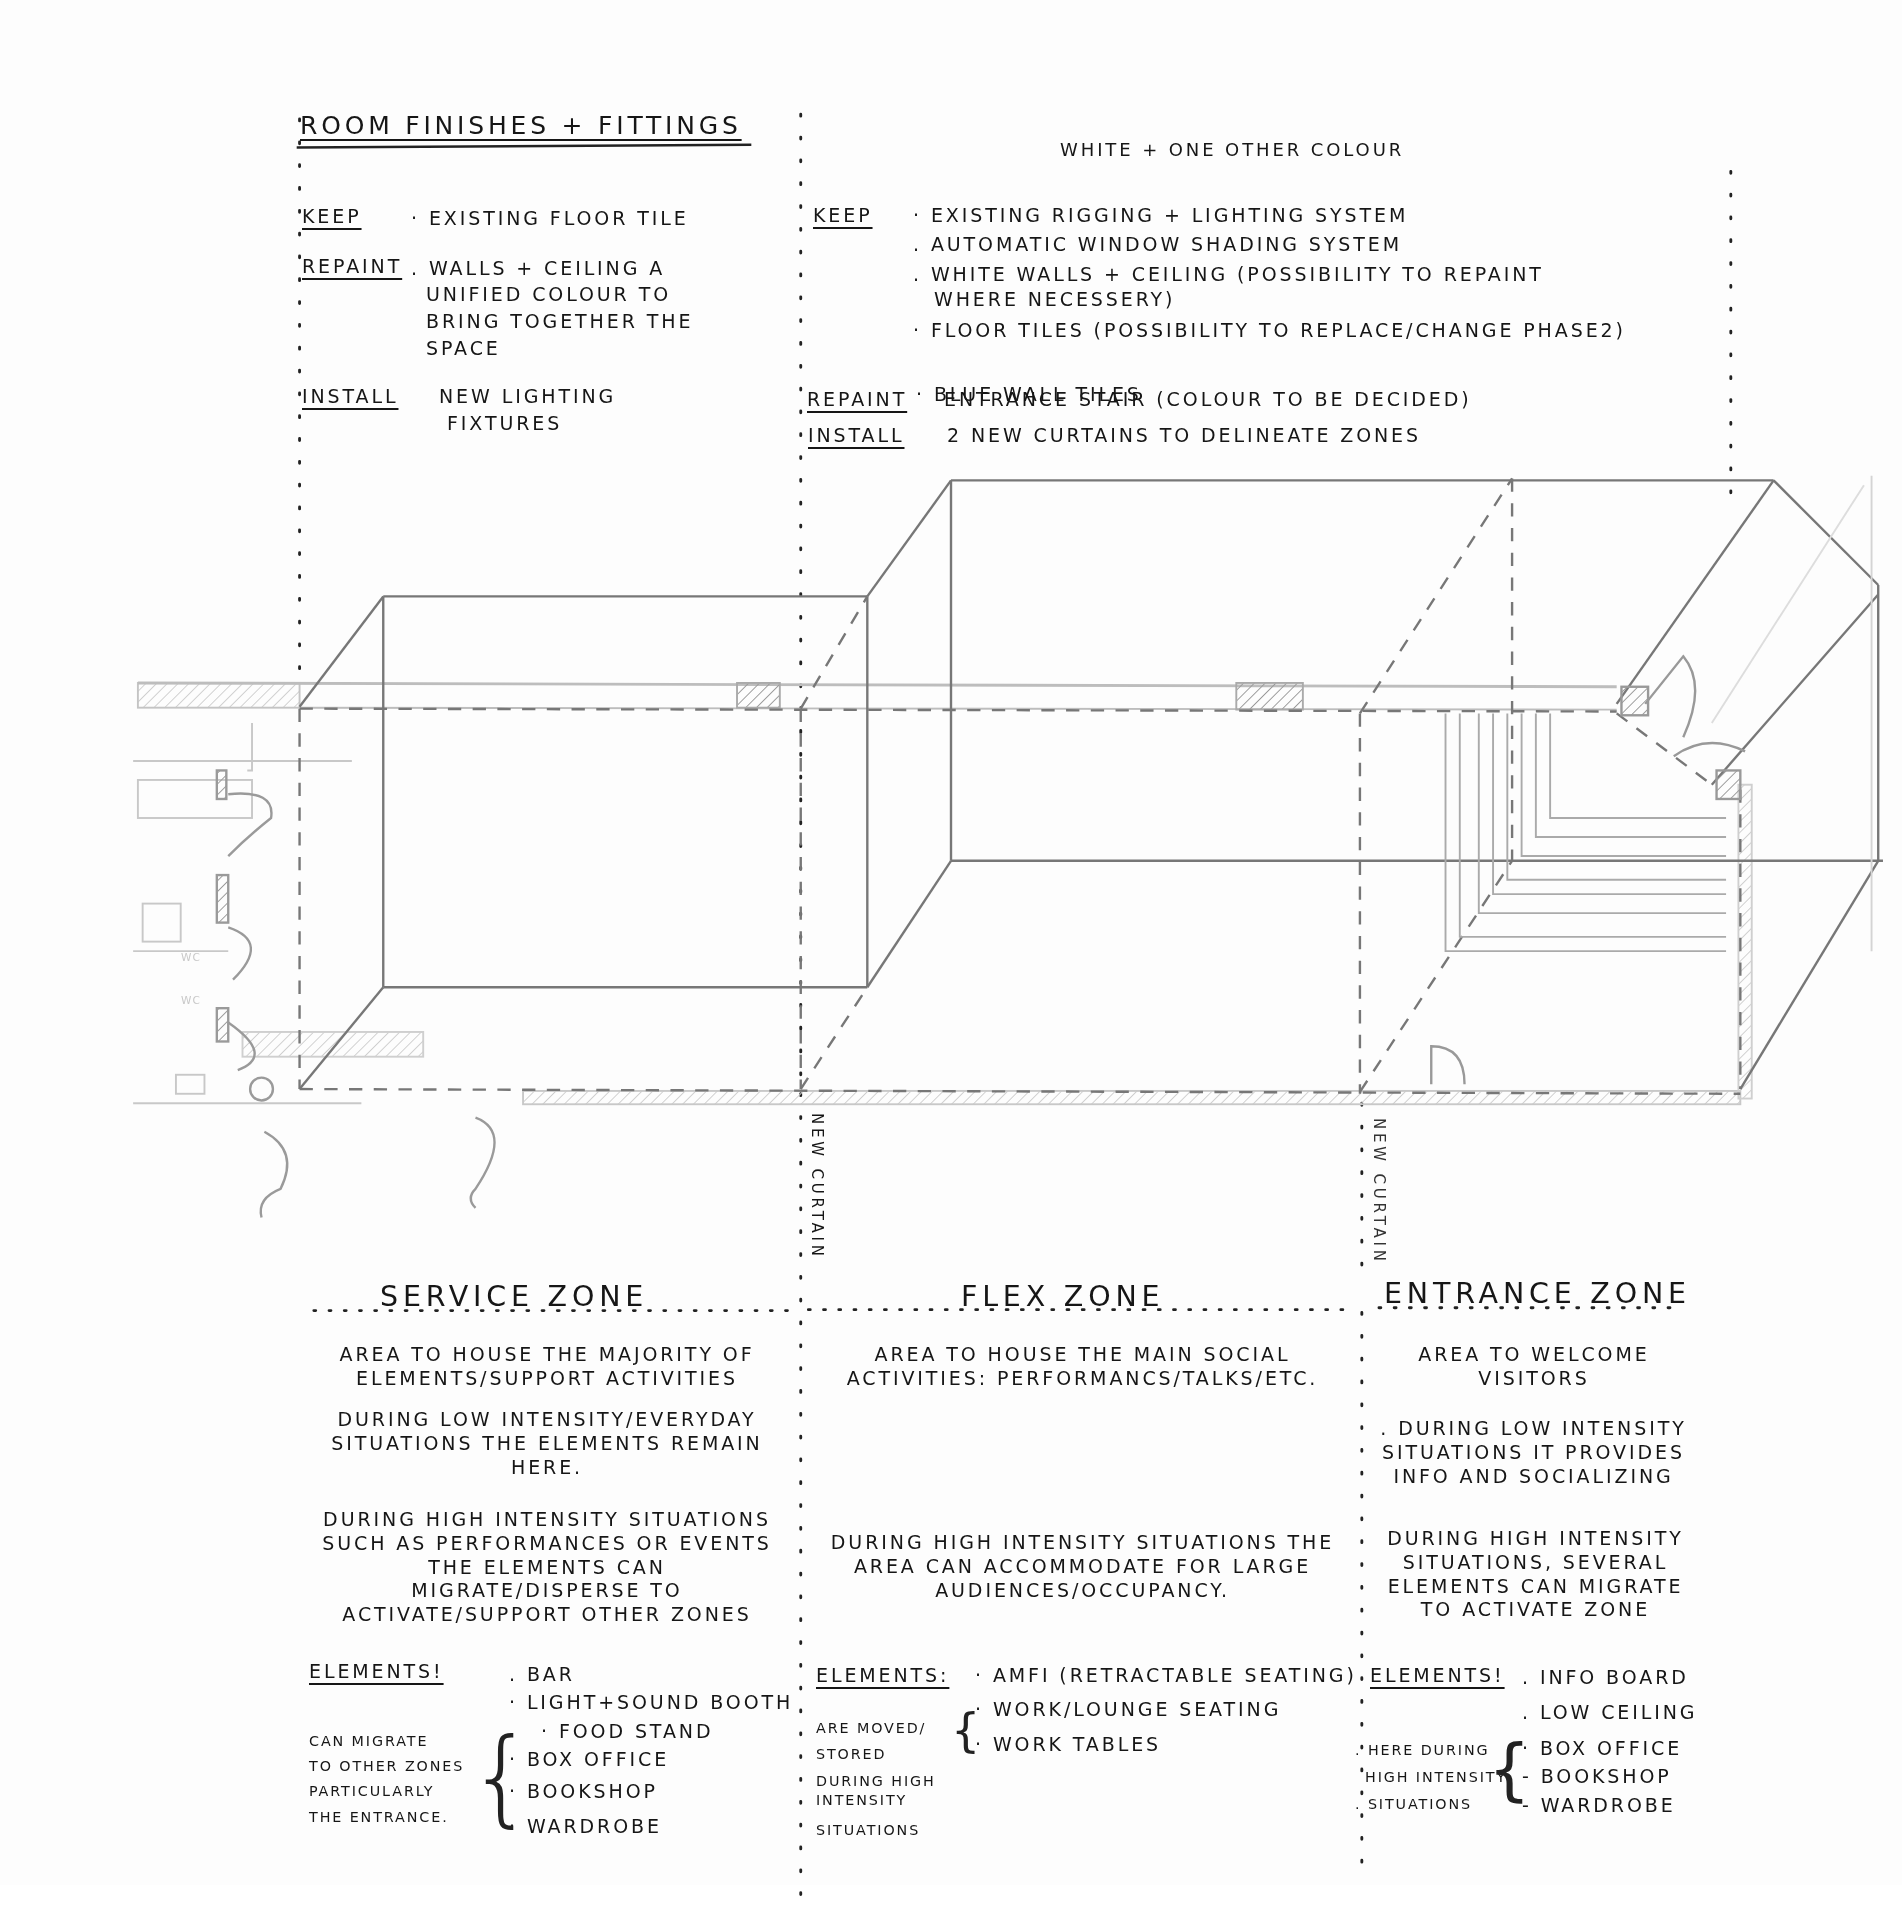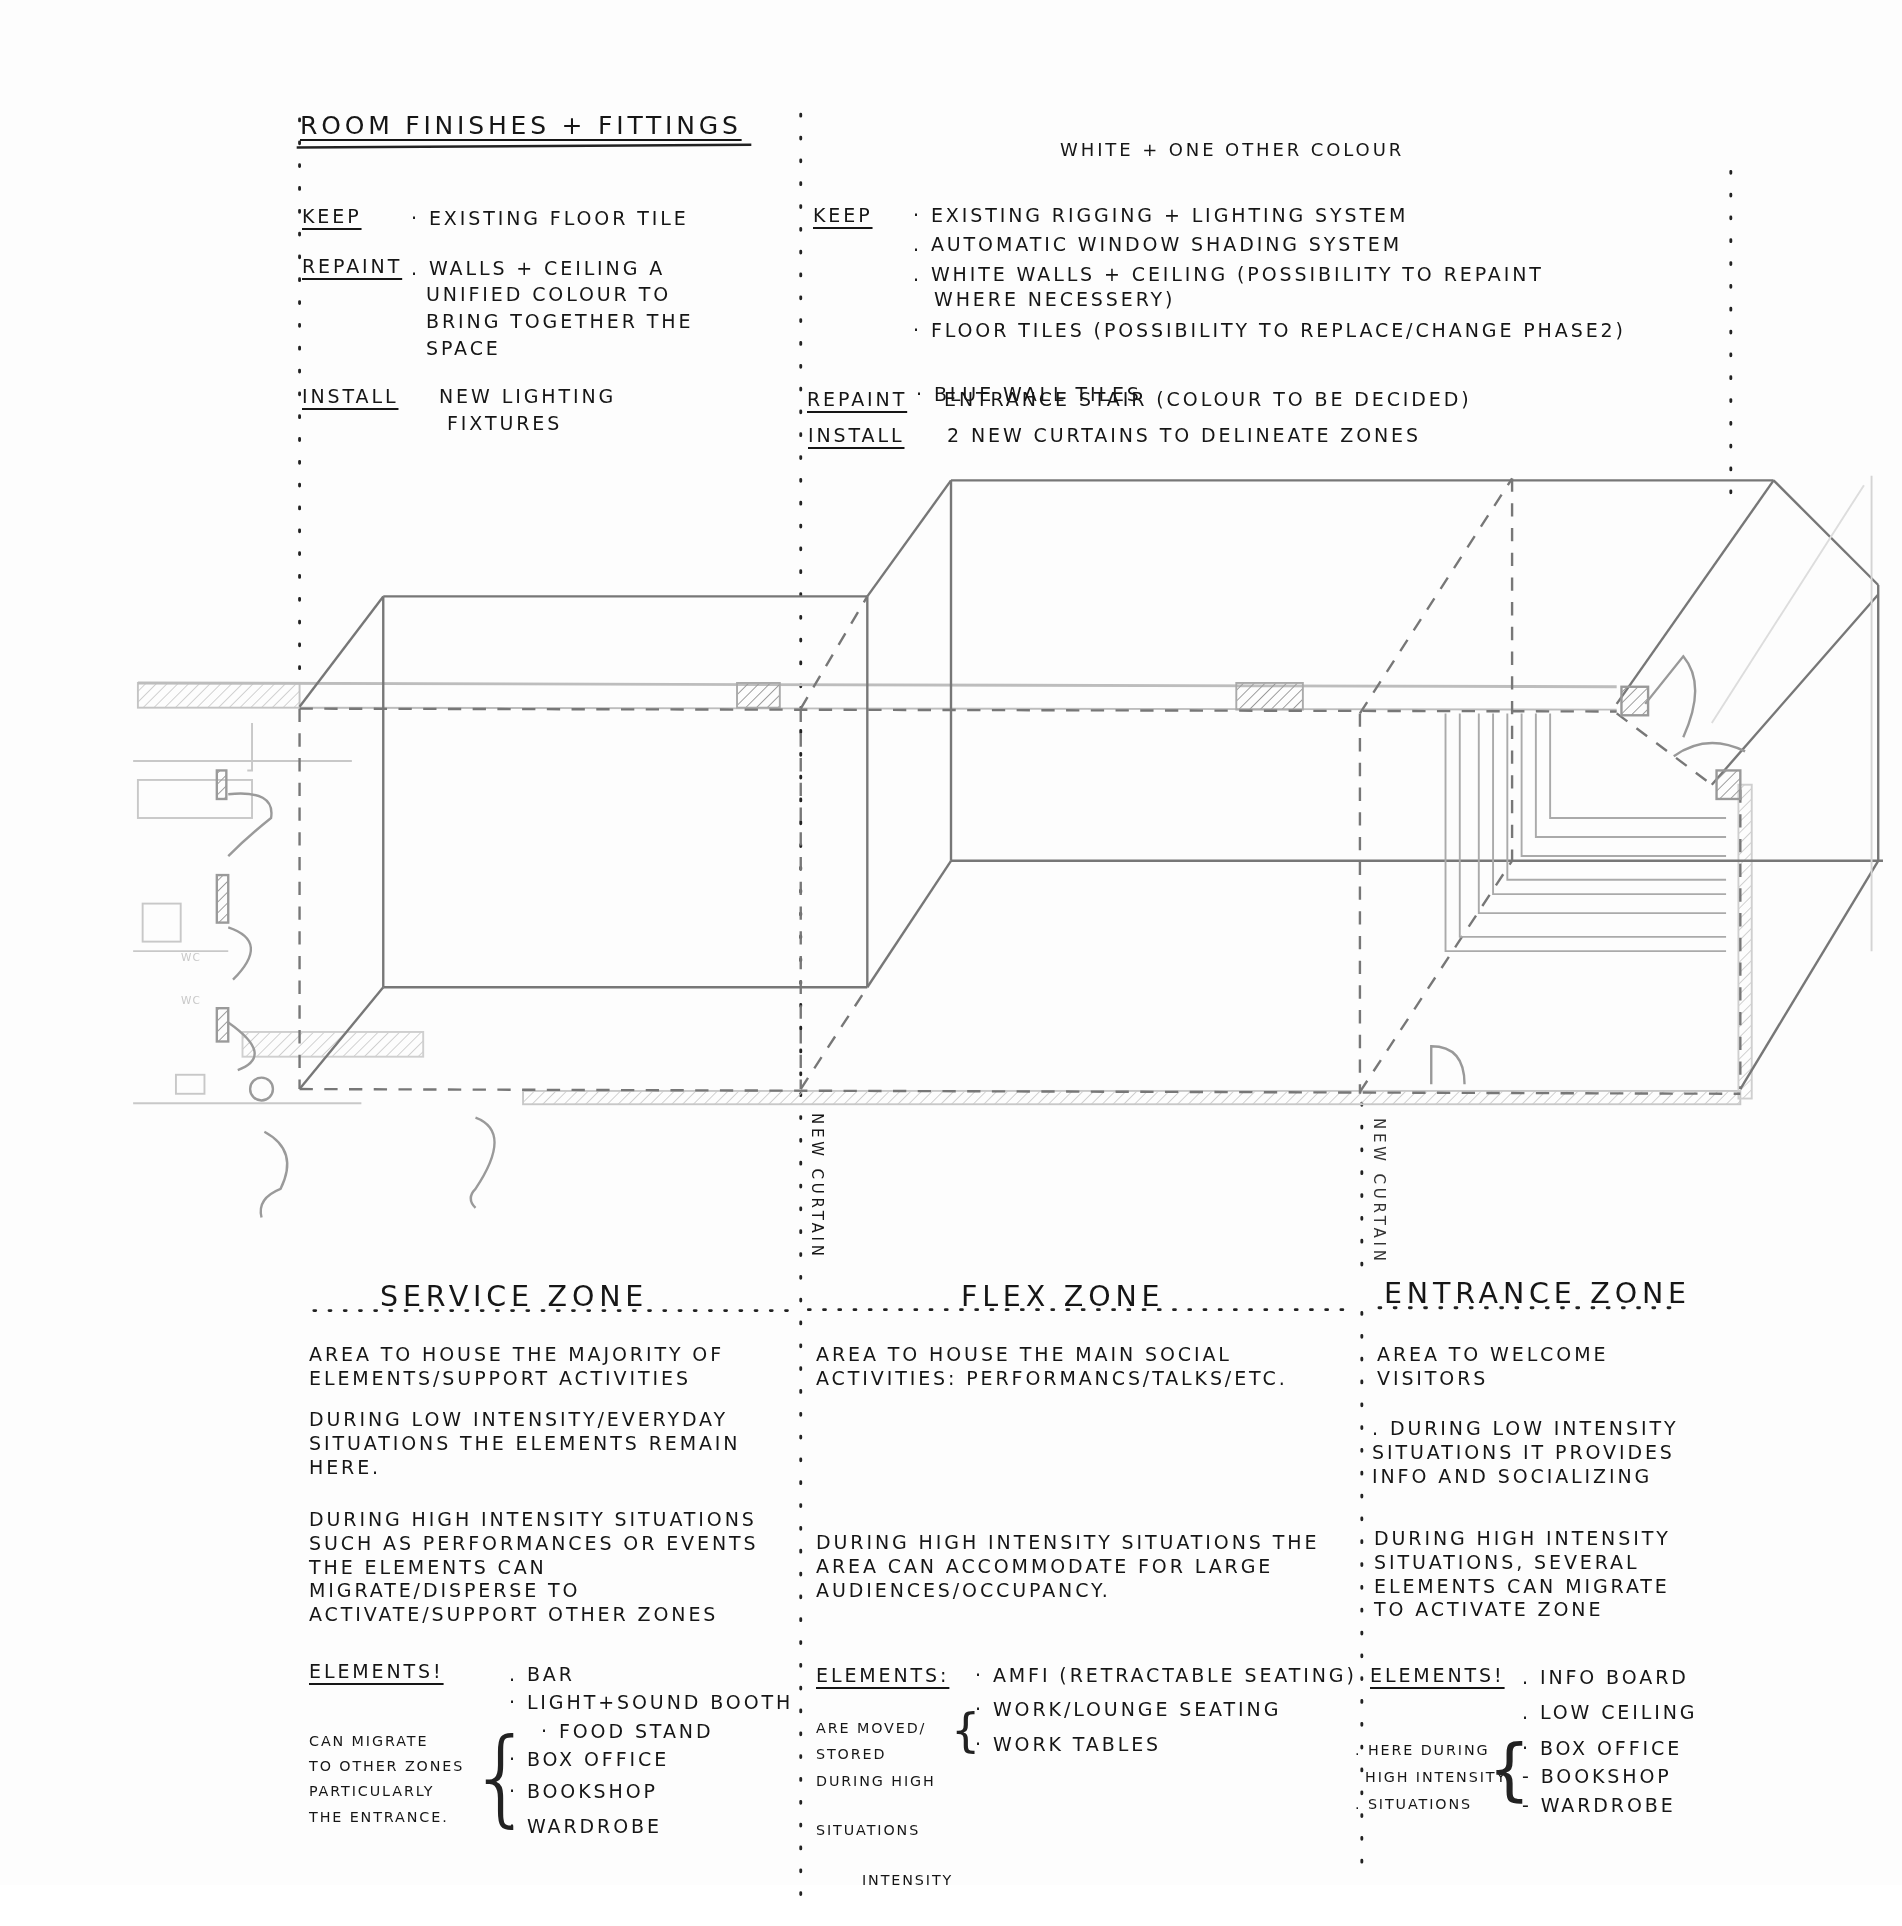--- a/index.html
+++ b/index.html
@@ -1,18 +1,18 @@
 <!DOCTYPE html>
 <html style="font-size:15px"><head>
 <meta charset="utf-8">
 <style>
   html, body { margin: 0; padding: 0; background: #ffffff; }
   body { width: 1902px; height: 1927px; position: relative; overflow: hidden;
          font-family: "DejaVu Sans", sans-serif; color: #141414; }
-  .sheet { position: absolute; left: 0; top: 0; width: 1902px; height: 1885px; background: #fdfdfd; }
+  .sheet { position: absolute; left: 0; top: 0; width: 1902px; height: 1885px; background: #fdfdfd; text-align: center; }
   .hand { font-family: "DejaVu Sans", sans-serif; text-transform: uppercase; letter-spacing: 2.9px;
           color: #161616; position: absolute; line-height: 1.25; }
   .title { font-size: 25px; letter-spacing: 3.8px; }
   .u { text-decoration: underline; text-decoration-thickness: 1.9px; text-underline-offset: 4.8px; }
   .label { font-size: 19px; }
   .item { font-size: 19px; white-space: nowrap; }
   .small { font-size: 14.3px; letter-spacing: 1.9px; }
   .zone-title { font-size: 28.5px; letter-spacing: 4.8px; }
   .para { font-size: 19px; width: 476px; }
   .vtext { position: absolute; writing-mode: vertical-rl; font-size: 15px; letter-spacing: 3.8px;
@@ -207,21 +207,21 @@
   <div class="hand para" style="left:816px; top:1343px; width:533px;">Area to house the main social activities: performancs/talks/etc.</div>
   <div class="hand para" style="left:816px; top:1531px; width:533px;">During high intensity situations the area can accommodate for large audiences/occupancy.</div>
 
   <div class="hand label u" style="left:816px; top:1664px;">Elements:</div>
   <div class="hand item" style="left:975px; top:1664px;">· Amfi (retractable seating)</div>
   <div class="hand item" style="left:975px; top:1698px;">· Work/lounge seating</div>
   <div class="hand item" style="left:975px; top:1733px;">· Work tables</div>
   <div class="hand small" style="left:816px; top:1720px;">Are moved/</div>
   <div class="hand small" style="left:816px; top:1746px;">stored</div>
   <div class="hand small" style="left:816px; top:1773px;">during high</div>
-  <div class="hand small" style="left:816px; top:1872px;margin-left:46px;">intensity</div>
+  <div class="hand small" style="left:816px; top:1792px;">intensity</div>
   <div class="hand small" style="left:816px; top:1822px;">situations</div>
   <div class="hand" style="left:951px; top:1702px; font-size:46px; color:#222; letter-spacing:0;">{</div>
 
   <div class="hand zone-title" style="left:1384px; top:1276px;">Entrance zone</div>
   <div class="hand para" style="left:1377px; top:1343px; width:314px;">Area to welcome visitors</div>
   <div class="hand para" style="left:1372px; top:1417px; width:323px;">. During low intensity situations it provides info and socializing</div>
   <div class="hand para" style="left:1374px; top:1527px; width:323px;">During high intensity situations, several elements can migrate to activate zone</div>
 
   <div class="hand label u" style="left:1370px; top:1664px;">Elements!</div>
   <div class="hand item" style="left:1522px; top:1666px;">. Info board</div>

